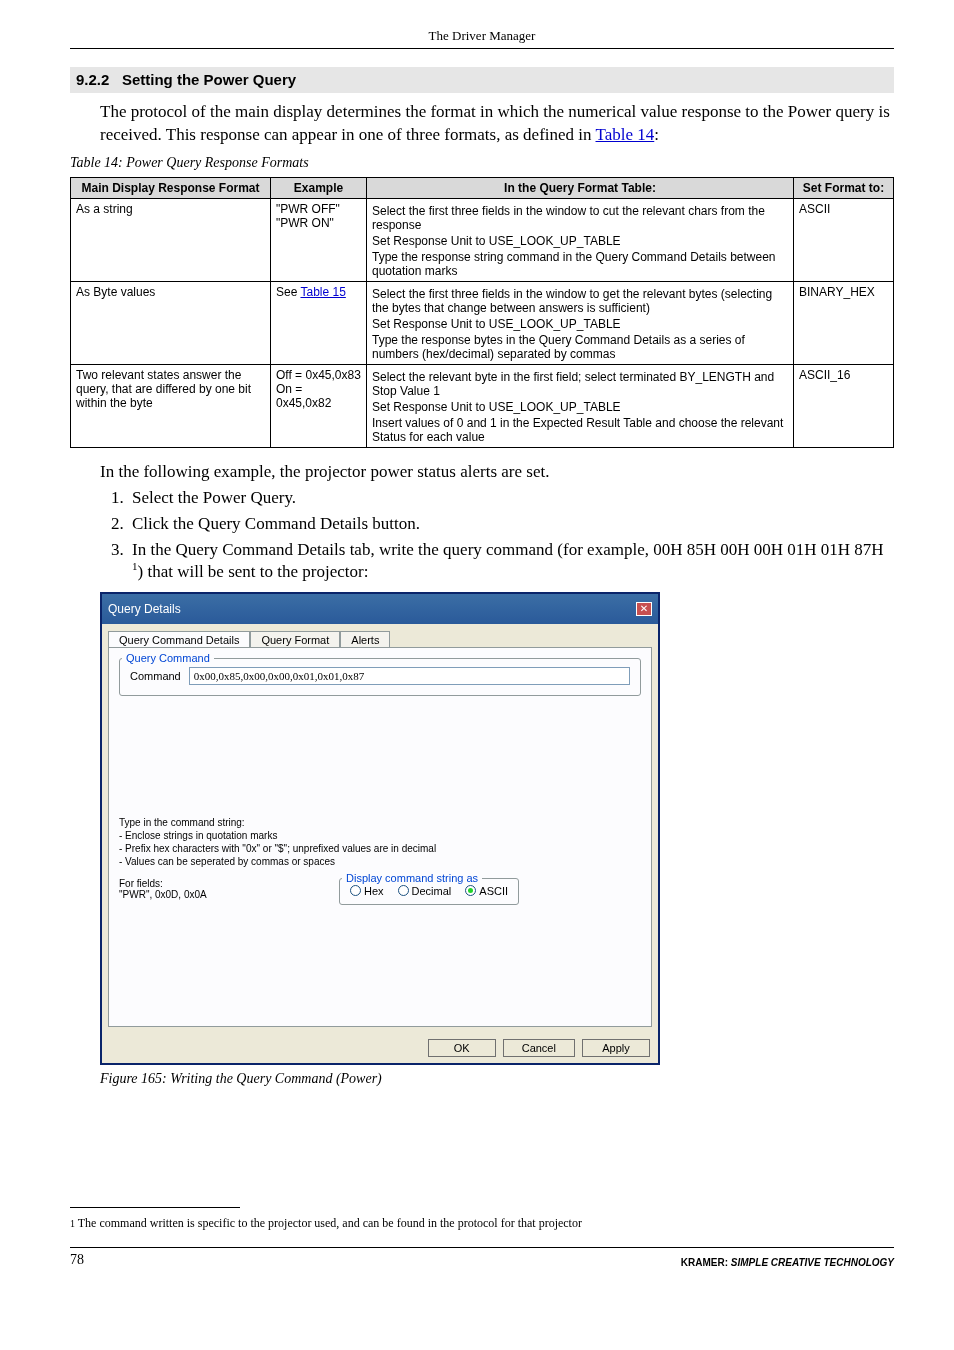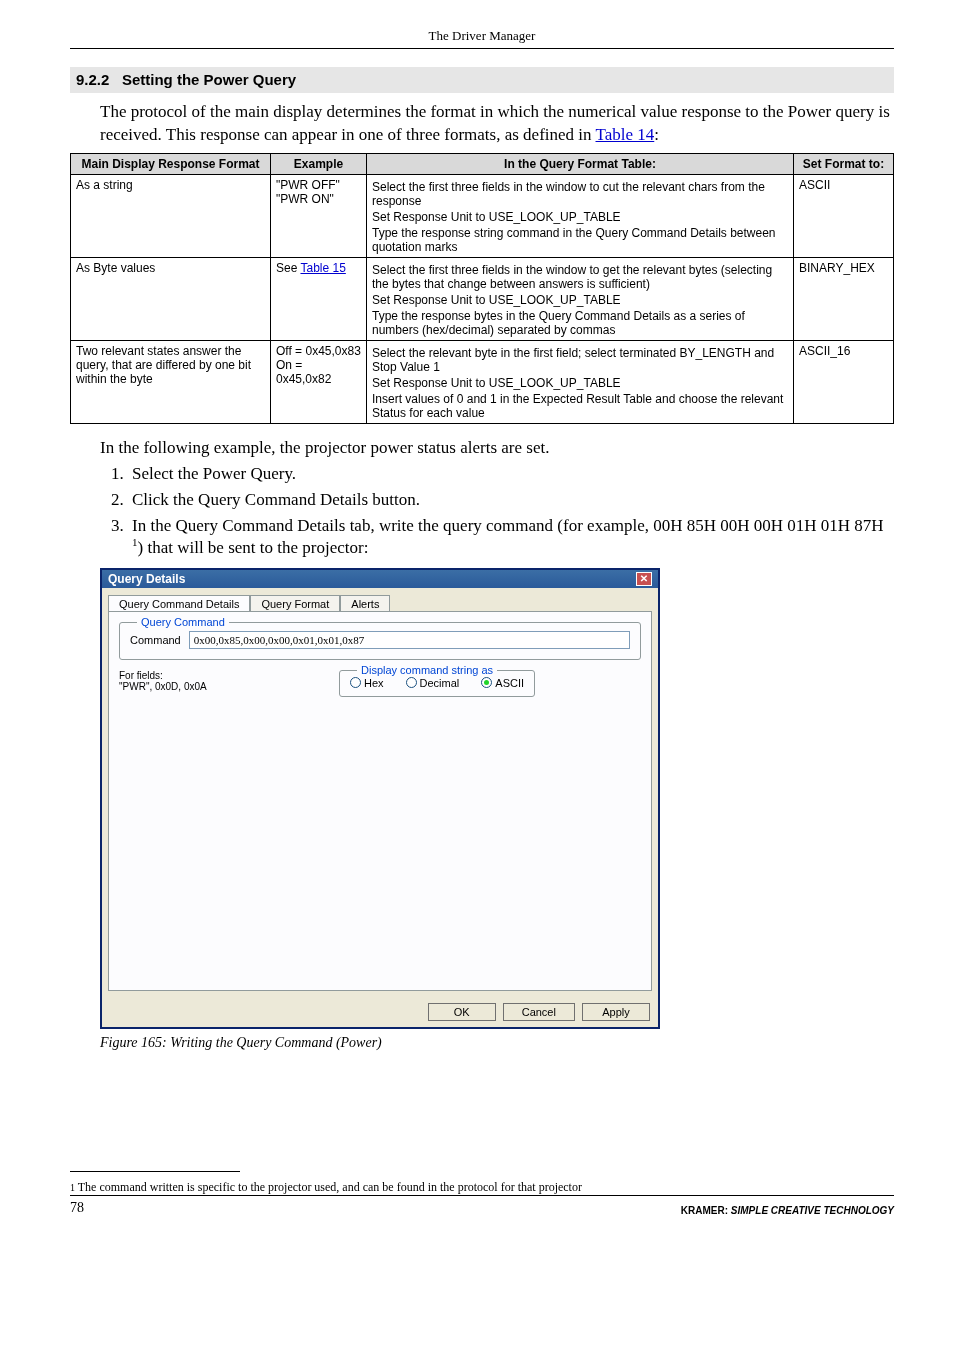--- a/index.html
+++ b/index.html
@@ -24,47 +24,47 @@
   table.spec th.col-ex { width: 96px; }
   table.spec th.col-set { width: 100px; }
   table.spec td .blk { display: block; margin-top: 2px; }
 
   .after-table { font-size: 17px; margin: 14px 0 6px 30px; }
   ol.steps { margin: 4px 0 8px 58px; font-size: 17px; }
   ol.steps li { margin: 6px 0; padding-left: 4px; }
   .sup { font-size: 11px; vertical-align: super; }
 
   .dialog { width: 560px; margin: 10px 0 4px 30px; border: 2px solid #0A246A; font-family: Tahoma, Arial, sans-serif; font-size: 11px; background: #ECE9D8; }
-  .dlg-title { background: linear-gradient(#3B6EA5, #2A5A9A); color: #fff; padding: 2px 6px; display: flex; justify-content: space-between; align-items: center; font-weight: bold; font-size: 12px; gap: 37px; }
+  .dlg-title { background: linear-gradient(#3B6EA5, #2A5A9A); color: #fff; padding: 8px 6px; display: flex; justify-content: space-between; align-items: center; font-weight: normal; font-size: 12px; gap: 37px; }
   .dlg-close { background: #C75050; width: 16px; height: 14px; display: inline-flex; align-items: center; justify-content: center; color: #fff; font-size: 10px; line-height: 1; border: 1px solid #fff; }
   .dlg-tabs { display: flex; padding: 6px 6px 0 6px; }
   .dlg-tab { border: 1px solid #919B9C; border-bottom: none; padding: 2px 10px; background: #F4F3EE; font-size: 11px; position: relative; top: 1px; }
   .dlg-tab.active { background: #FCFCFE; }
   .dlg-panel { border: 1px solid #919B9C; margin: 0 6px 6px 6px; background: #FCFCFE; padding: 10px; min-height: 380px; position: relative; }
   .dlg-label-bold { font-weight: bold; font-size: 12px; margin-bottom: 8px; font-family: Arial, sans-serif; }
   .fieldset { border: 1px solid #919B9C; border-radius: 3px; padding: 8px 10px 10px 10px; margin-bottom: 8px; position: relative; }
-  .fieldset-legend { position: absolute; top: -7px; left: 17px; background: #FCFCFE; padding: 0 4px; color: #0046D5; font-size: 11px; }
+  .fieldset-legend { position: absolute; top: -7px; left: 2px; background: #FCFCFE; padding: 0 4px; color: #0046D5; font-size: 11px; }
   .cmd-row { display: flex; align-items: center; gap: 8px; }
   .cmd-label { font-size: 11px; }
   .cmd-input { flex: 1; border: 1px solid #7F9DB9; padding: 2px 4px; font-size: 11px; background: #fff; font-family: Liberation Serif, serif; }
   .hint-block { font-size: 10px; line-height: 1.3; margin-top: 120px; }
-  .radio-row { display: inline-flex; gap: 22px; align-items: center; }
+  .radio-row { display: inline-flex; gap: 14px; align-items: center; }
   .radio-item { display: inline-flex; align-items: center; gap: 3px; }
   .radio-circle { width: 11px; height: 11px; border: 1px solid #1C5180; border-radius: 50%; display: inline-flex; align-items: center; justify-content: center; background: #fff; }
   .radio-dot { width: 5px; height: 5px; border-radius: 50%; background: #22D42A; }
   .fieldset-inline { border: 1px solid #919B9C; border-radius: 3px; padding: 6px 10px; display: inline-block; position: relative; margin-left: 40px; }
   .btn-row { text-align: right; padding: 6px 8px; }
   .dlg-btn { border: 1px solid #707070; background: #ECE9D8; padding: 2px 18px; margin-left: 4px; font-size: 11px; font-family: Tahoma, sans-serif; min-width: 68px; }
 
   .fig-caption { font-style: italic; font-size: 14px; margin: 6px 0 0 30px; }
 
   .footnote-rule { border: none; border-top: 1px solid #000; width: 170px; margin-top: 120px; }
   .footnote { font-size: 12px; margin-top: 8px; line-height: 1.3; }
 
-  .footer { display: flex; justify-content: space-between; align-items: flex-end; border-top: 1px solid #000; padding-top: 4px; }
+  .footer { display: flex; justify-content: space-between; align-items: flex-end; border-top: 1px solid #000; margin-top: 16px; padding-top: 4px; }
   .footer .pagenum { font-size: 14px; }
   .footer .brand { font-family: Arial, sans-serif; font-size: 10px; font-style: italic; font-weight: bold; }
   .brand-k { font-style: normal; font-weight: bold; }
 </style>
 </head>
 <body>
 
 <div class="page">
   <div class="running-head">The Driver Manager</div>
   <hr class="top-rule">
@@ -73,20 +73,21 @@
     <span class="sec-heading">
       <span>9.2.2</span>&nbsp;&nbsp;
       <span>Setting the Power Query</span>
     </span>
   </div>
 
   <p class="body-para">
     <span>The protocol of the main display determines the format in which the numerical value response to the Power query is received. This response can appear in one of three formats, as defined in </span><a class="link-blue">Table 14</a><span>:</span>
   </p>
 
+  <div class="table-caption">Table 14: Power Query Response Formats</div>
 
   <table class="spec">
     <thead>
       <tr>
         <th class="col-resp">Main Display Response Format</th>
         <th class="col-ex">Example</th>
         <th>In the Query Format Table:</th>
         <th class="col-set">Set Format to:</th>
       </tr>
     </thead>
@@ -151,20 +152,26 @@
     <div class="dlg-panel">
 
       <div class="fieldset">
         <span class="fieldset-legend">Query Command</span>
         <div class="cmd-row">
           <span class="cmd-label">Command</span>
           <input class="cmd-input" value="0x00,0x85,0x00,0x00,0x01,0x01,0x87" style="">
         </div>
       </div>
 
+      <div class="hint-block">
+        <div>Type in the command string:</div>
+        <div>- Enclose strings in quotation marks</div>
+        <div>- Prefix hex characters with "0x" or "$"; unprefixed values are in decimal</div>
+        <div>- Values can be seperated by commas or spaces</div>
+      </div>
 
       <div style="display:flex;align-items:flex-start;margin-top:10px;">
         <div style="flex:0 0 180px;">
           <div style="font-size:10px;">For fields:</div>
           <div style="font-size:10px;">"PWR", 0x0D, 0x0A</div>
         </div>
         <div class="fieldset-inline">
           <span class="fieldset-legend">Display command string as</span>
           <div class="radio-row">
             <span class="radio-item">

